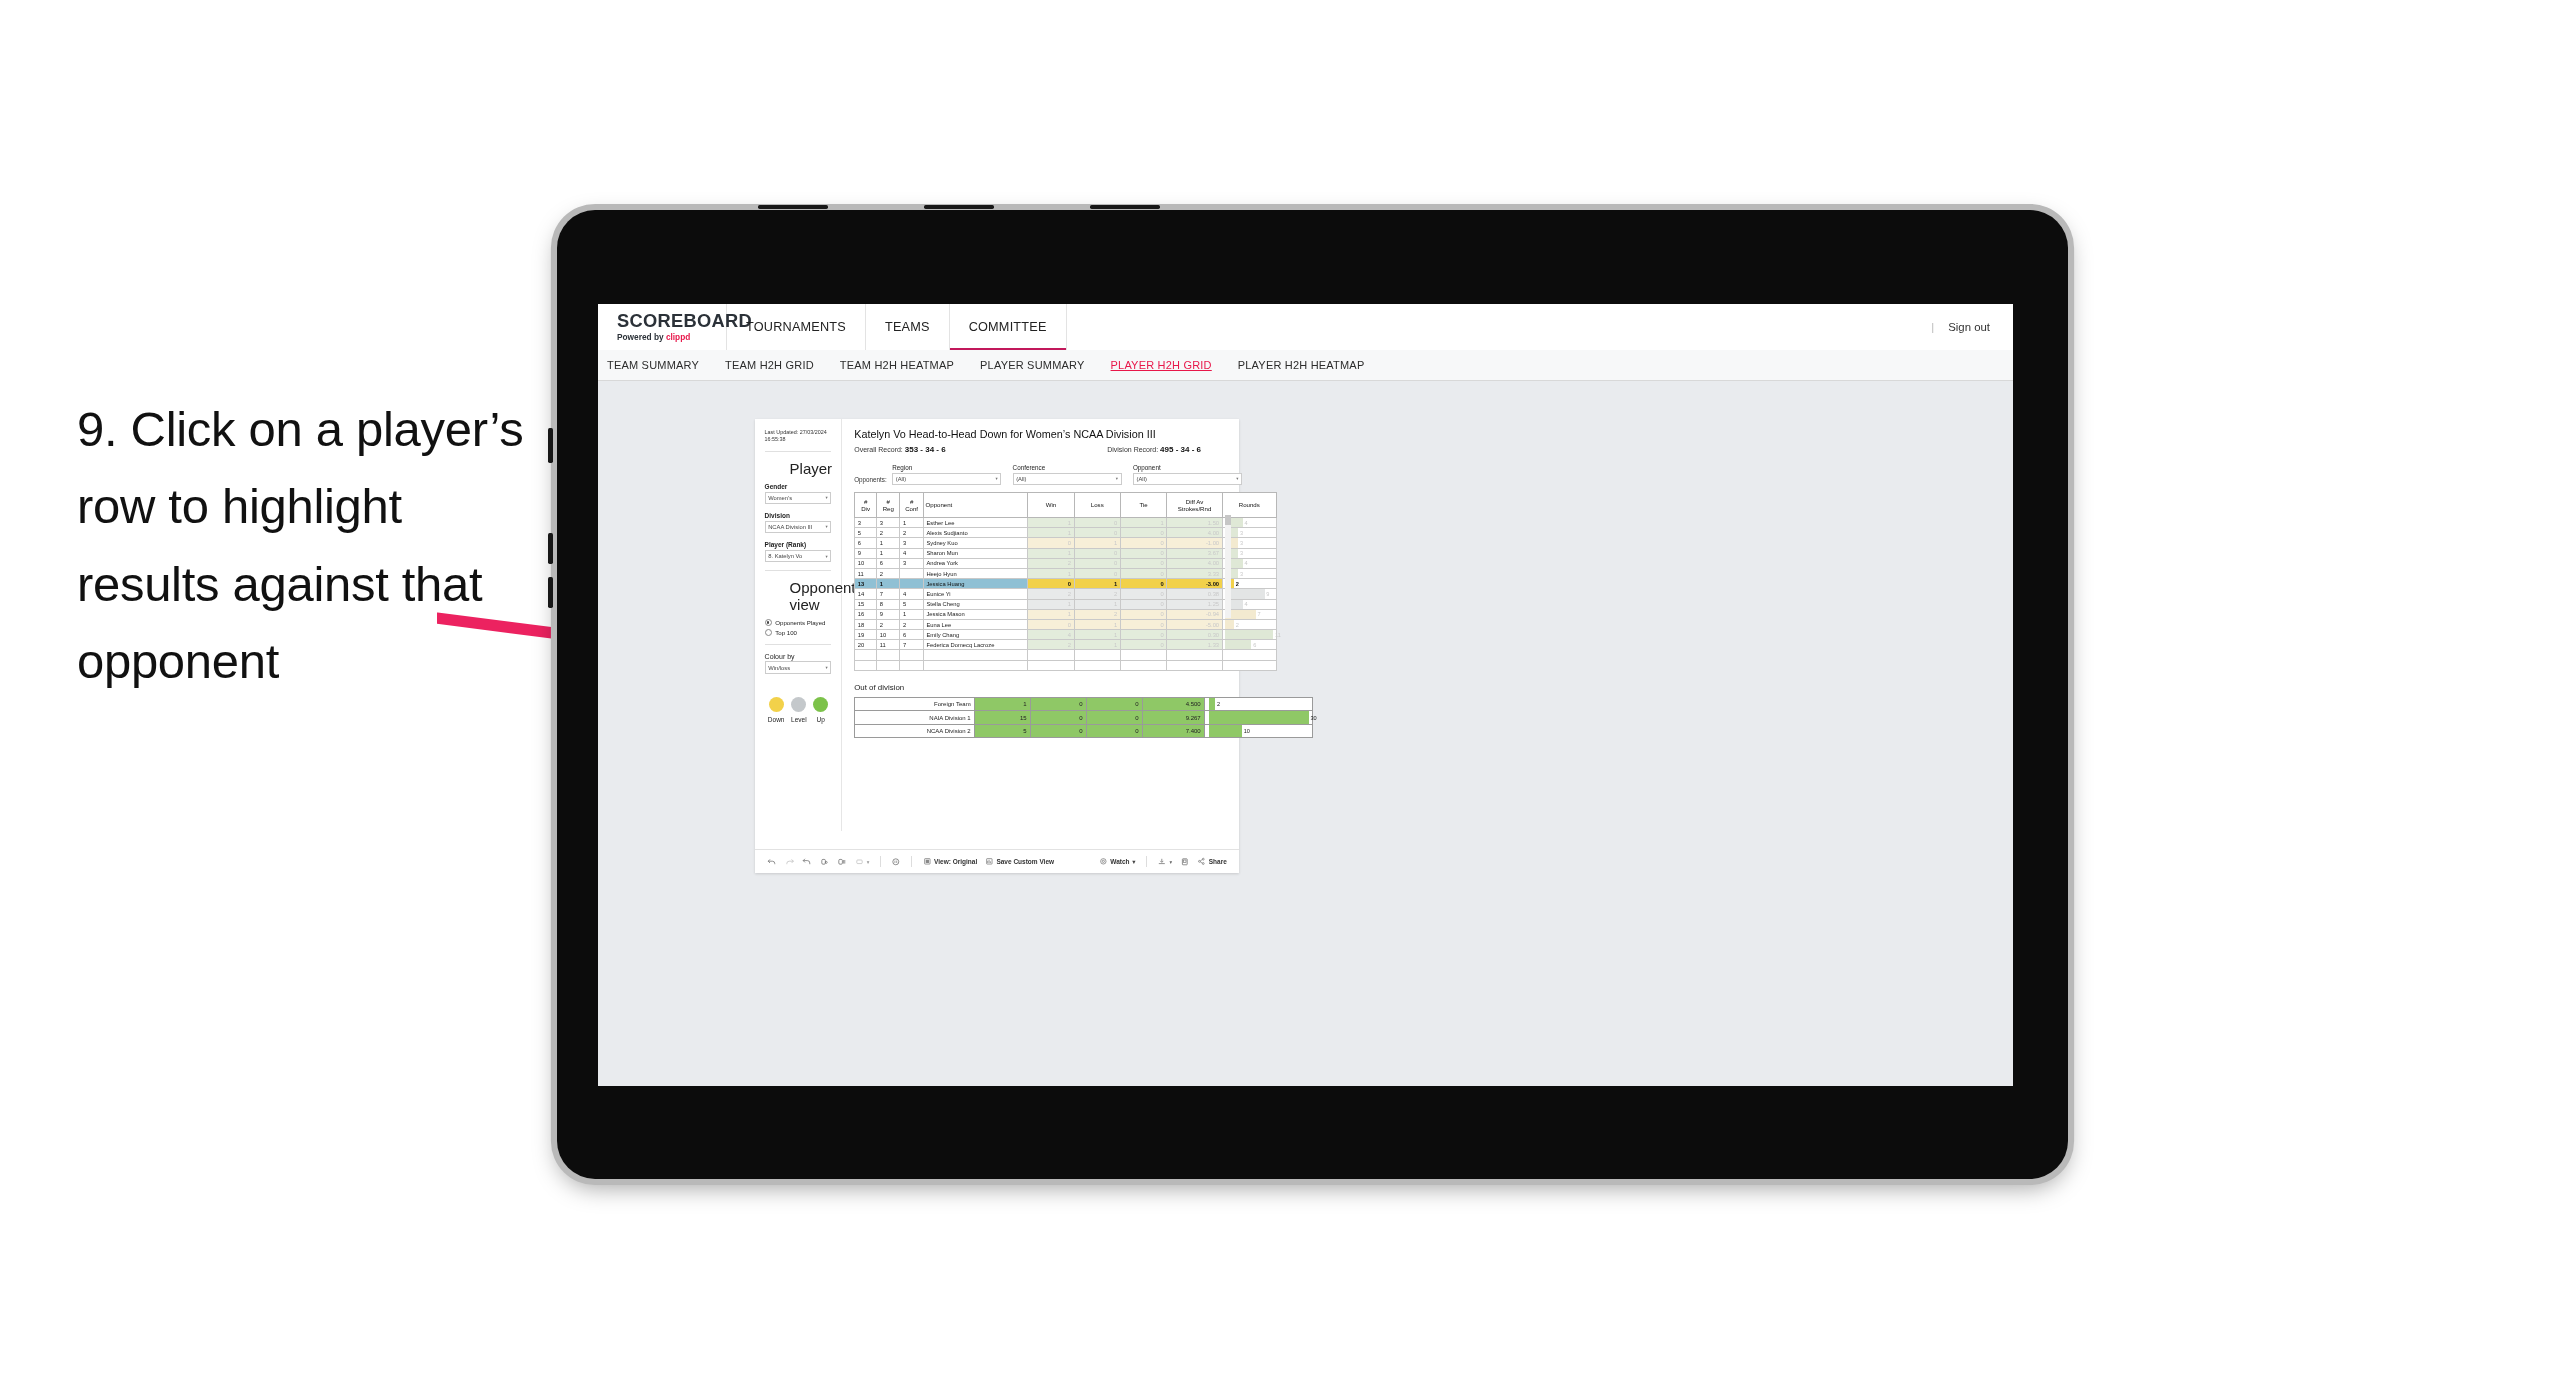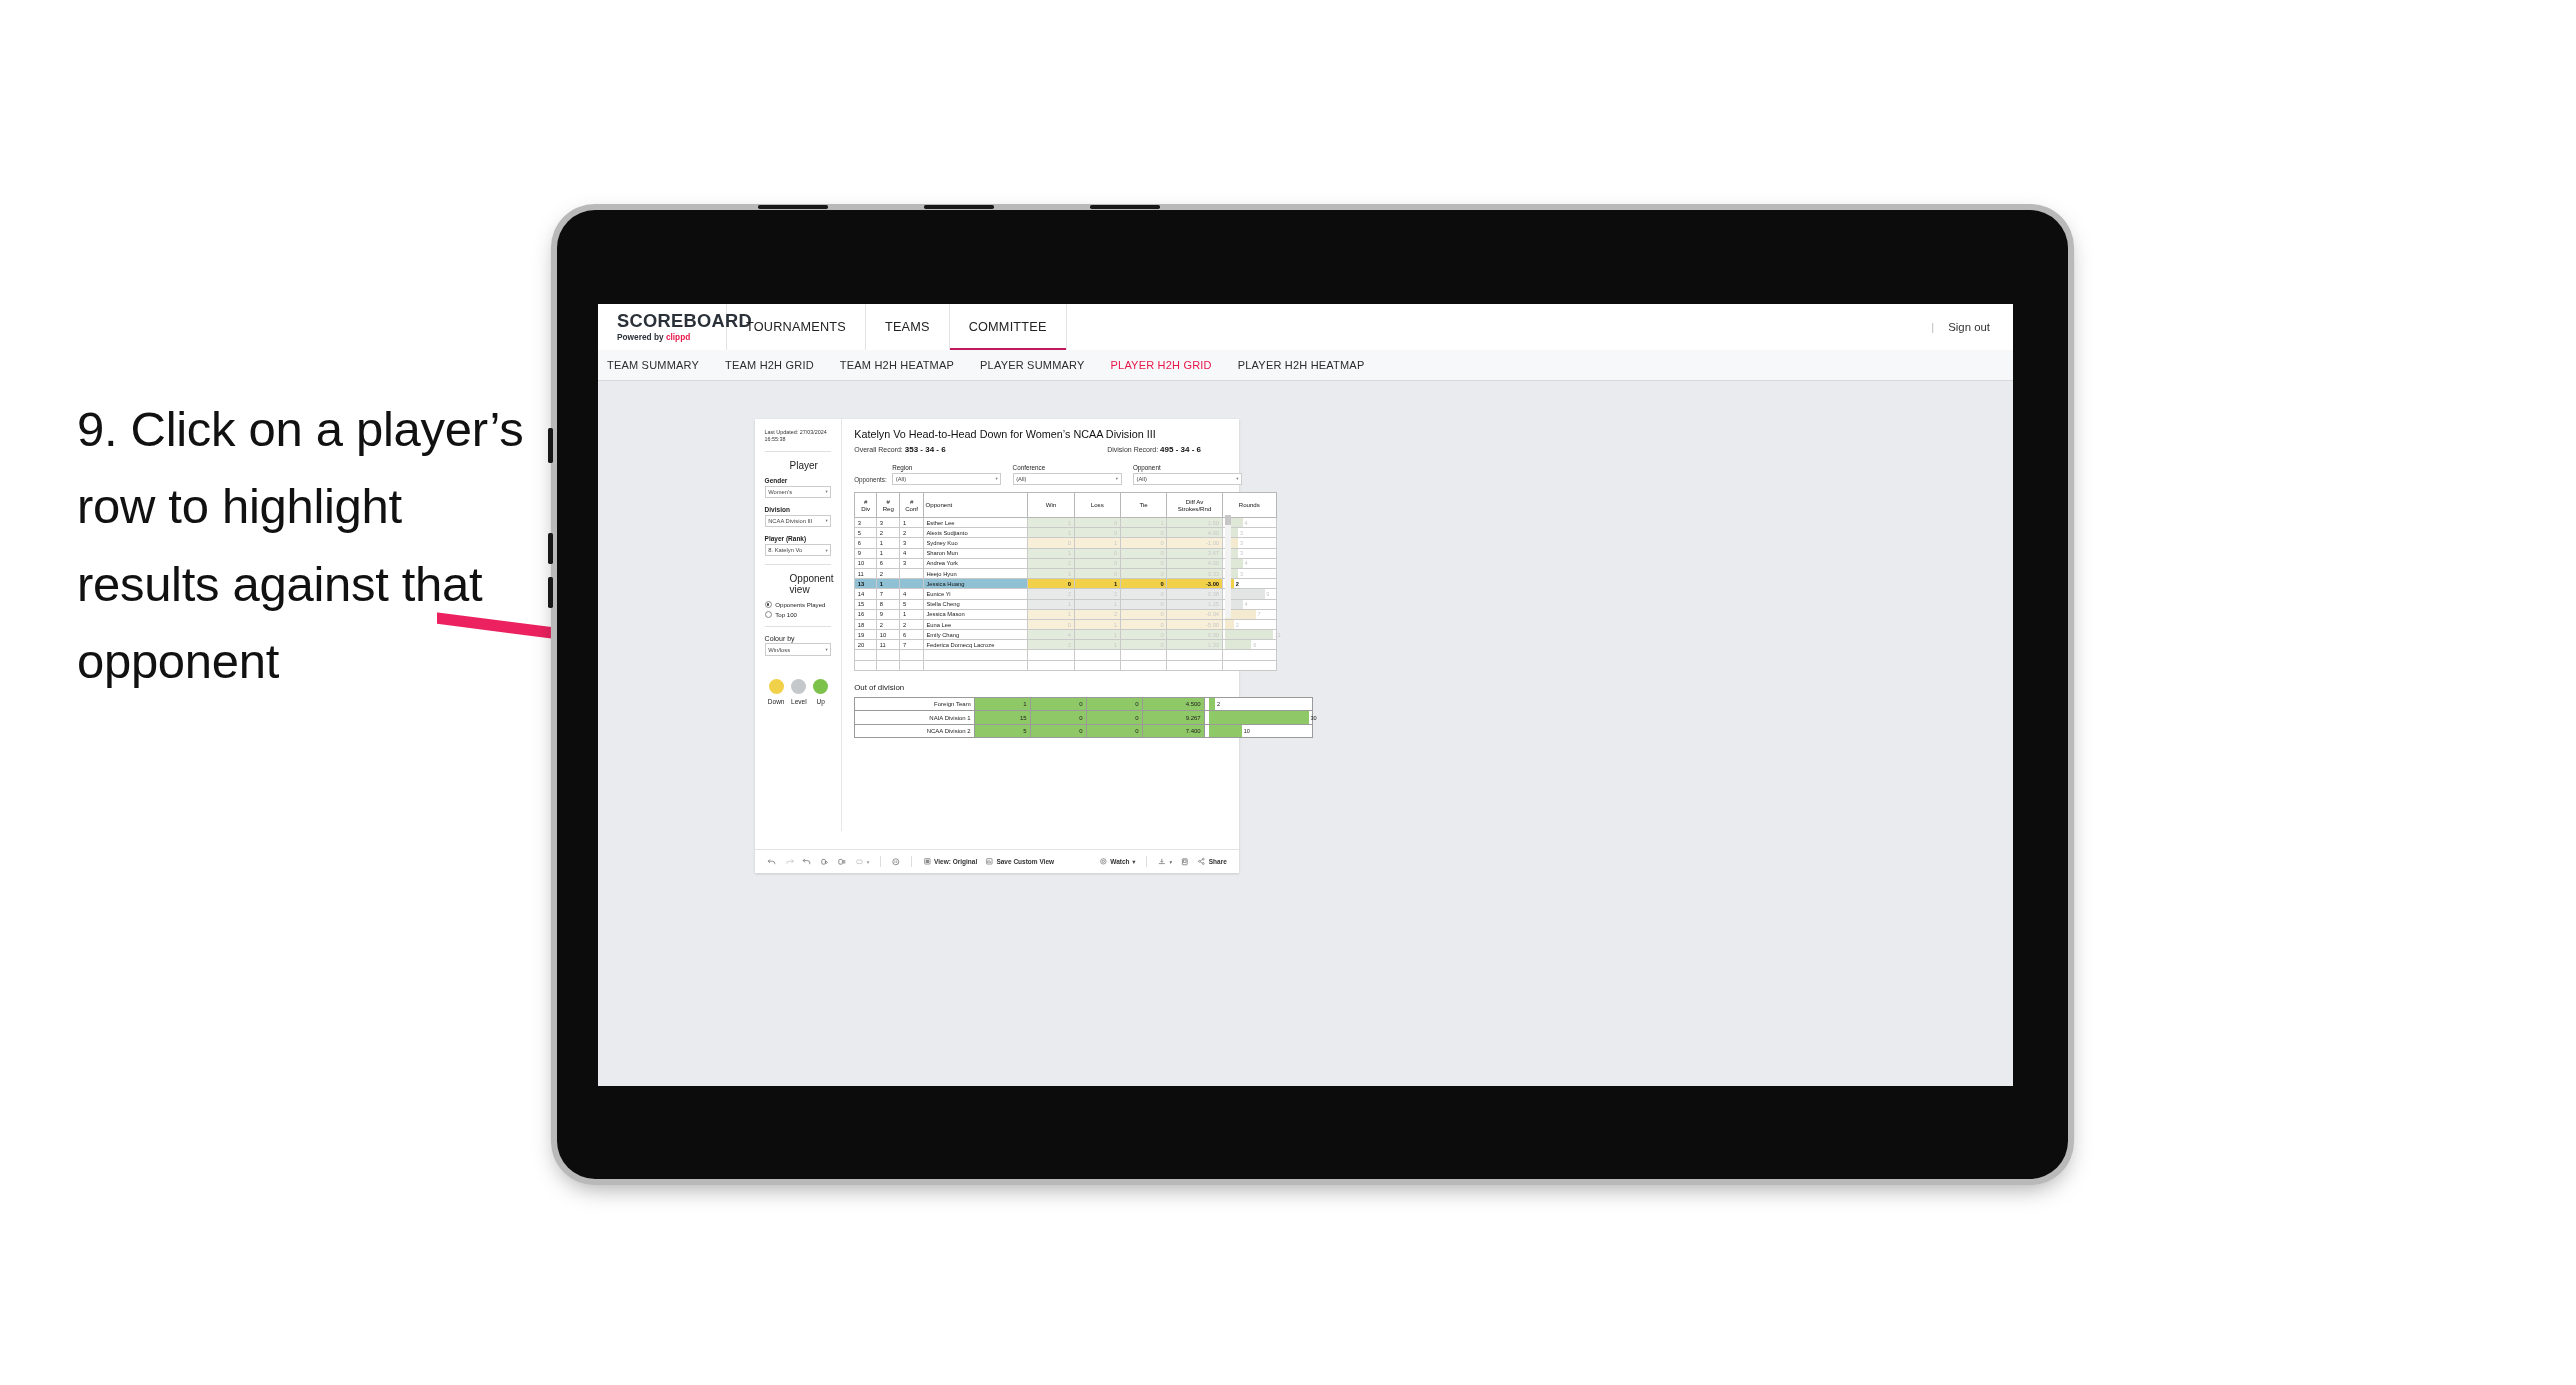--- a/index.html
+++ b/index.html
@@ -52,32 +52,32 @@
            font-size:11.4px;color:#333;}
   #signout .divider{color:#bbb;}
 
   
   #subnav{
     position:absolute;left:0;top:46px;width:1415px;height:31px;background:#f7f8f9;
     border-bottom:0.9px solid #d8d8d8;display:flex;align-items:center;padding-left:9px;
     box-sizing:border-box;gap:26px;
   }
   .snav{font-size:11px;color:#2c2c2c;cursor:pointer;letter-spacing:0.2px;}
-  .snav.active{color:#e8174a;}
+  .snav.active{color:#e8174a;text-decoration:underline;}
 
   
   #viz{
     position:absolute;left:157px;top:115px;width:484px;height:454px;
     background:#ffffff;box-shadow:0 0.9px 2.6px rgba(0,0,0,.14);
   }
   #vizinner{display:flex;height:412px;}
   #side{width:87px;padding:9.6px 9.6px 0 9.6px;box-sizing:border-box;border-right:0.9px solid #e6e6e6;}
   .upd{font-size:5.4px;color:#333;line-height:1.35;}
   .hr{height:0.9px;background:#e0e0e0;margin:7.9px 0;}
-  .sh{font-size:10px;color:#222;margin:1.7px 0 6.1px 0;padding-left:25px;}
+  .sh{font-size:15px;color:#222;margin:1.7px 0 6.1px 0;padding-left:25px;}
   .fl{font-size:6.5px;color:#222;font-weight:bold;margin-bottom:1.7px;}
   .sel{height:10.5px;border:0.9px solid #ccc;background:#fff;font-size:5.8px;color:#444;
        display:flex;align-items:center;padding:0 2.6px;justify-content:space-between;margin-bottom:7.9px;}
   .sel .cv{font-size:4.4px;color:#777;}
   .radio{display:flex;align-items:center;gap:3.5px;font-size:6.1px;color:#222;margin-bottom:2.6px;}
   .rc{width:5.2px;height:5.2px;border:0.9px solid #888;border-radius:50%;background:#fff;position:relative;flex:0 0 auto;}
   .rc.on:after{content:"";position:absolute;left:1px;top:1px;width:2.6px;height:2.6px;background:#444;border-radius:50%;}
   #legend{display:flex;justify-content:space-around;margin-top:23px;}
   .lgi{text-align:center;}
   .lgd{width:15px;height:15px;border-radius:50%;margin:0 auto 4.4px auto;}

